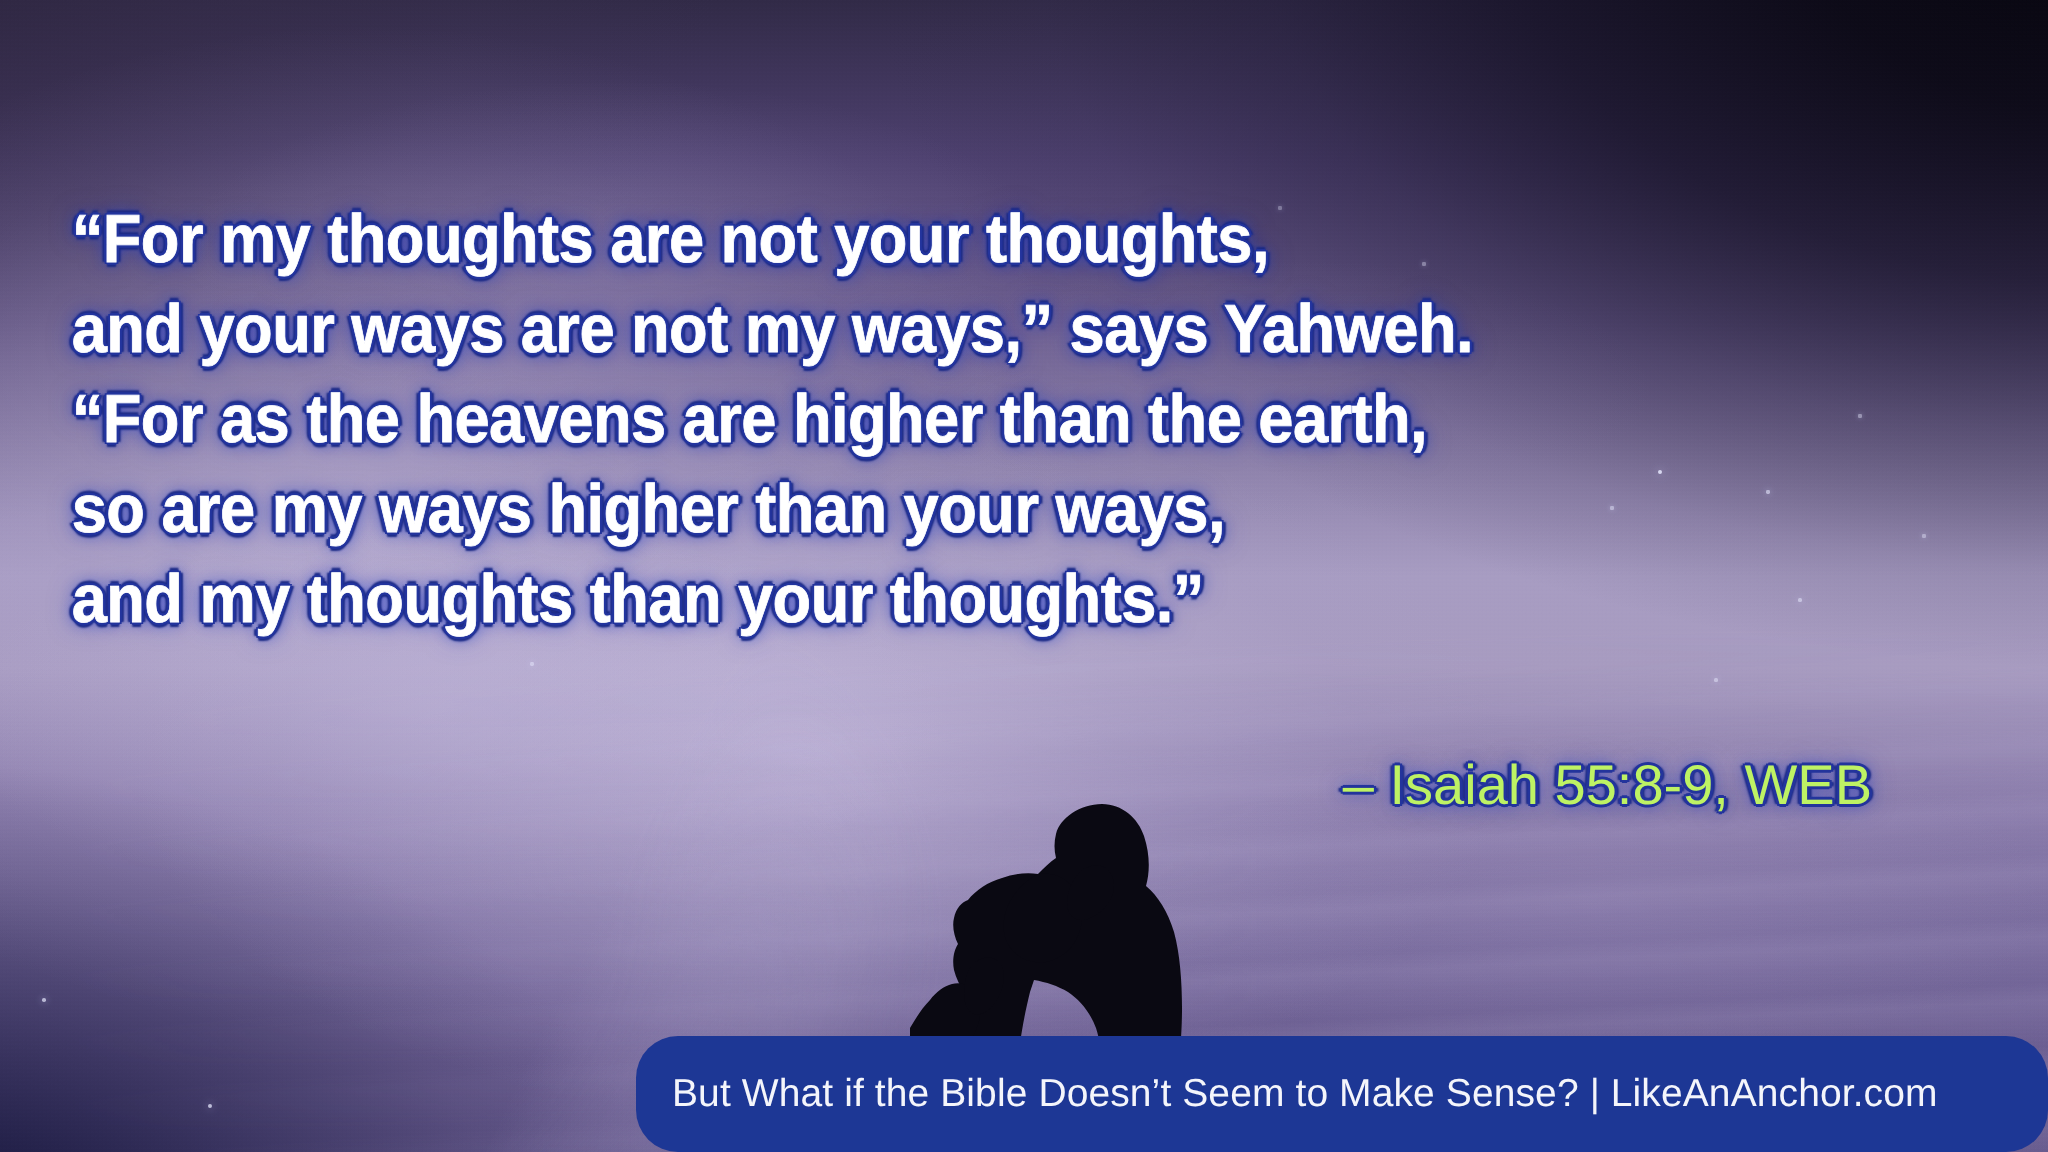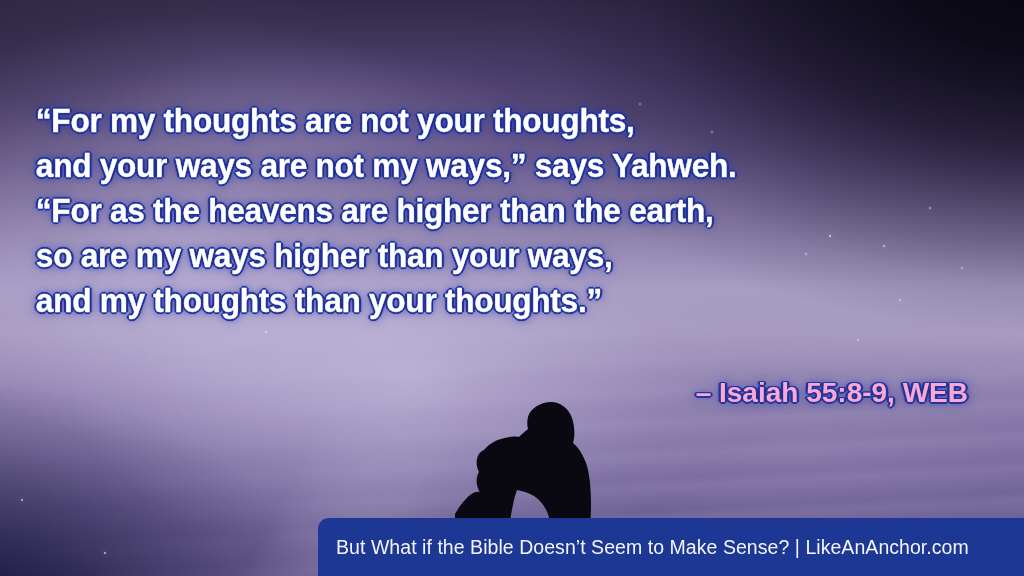--- a/index.html
+++ b/index.html
@@ -179,28 +179,28 @@
       0 0 7px rgba(40,64,200,0.85),
       0 0 13px rgba(36,58,188,0.55);
   }
 
   
   #attribution {
     position: absolute;
     left: 0;
     top: 376px;
     width: 1024px;
-    padding-right: 56px;
+    padding-right: 88px;
     box-sizing: border-box;
     text-align: right;
     font-family: "Liberation Sans", "DejaVu Sans", sans-serif;
-    font-weight: 700;
+    font-weight: 400;
     font-size: 28px;
     line-height: 34px;
-    color: #f9a8d4;
+    color: #bef264;
     white-space: nowrap;
     text-shadow:
       1.5px 0 0 #23349c, -1.5px 0 0 #23349c,
       0 1.5px 0 #23349c, 0 -1.5px 0 #23349c,
       1.1px 1.1px 0 #23349c, -1.1px 1.1px 0 #23349c,
       1.1px -1.1px 0 #23349c, -1.1px -1.1px 0 #23349c,
       2.2px 0 1px #1b2a86, -2.2px 0 1px #1b2a86,
       0 0 7px rgba(40,64,200,0.85),
       0 0 13px rgba(36,58,188,0.5);
   }
@@ -212,20 +212,21 @@
     top: 518px;
     width: 706px;
     height: 58px;
     background: #1d3795;
     border-top-left-radius: 11px;
     border-bottom-left-radius: 0;
     box-sizing: border-box;
     display: flex;
     align-items: center;
     padding-left: 18px;
+    border-radius: 21px;
   }
   #banner-text {
     font-family: "Liberation Sans", "DejaVu Sans", sans-serif;
     font-weight: 400;
     font-size: 19.5px;
     letter-spacing: 0.05px;
     color: #f4f5fb;
     white-space: nowrap;
   }
 </style>

